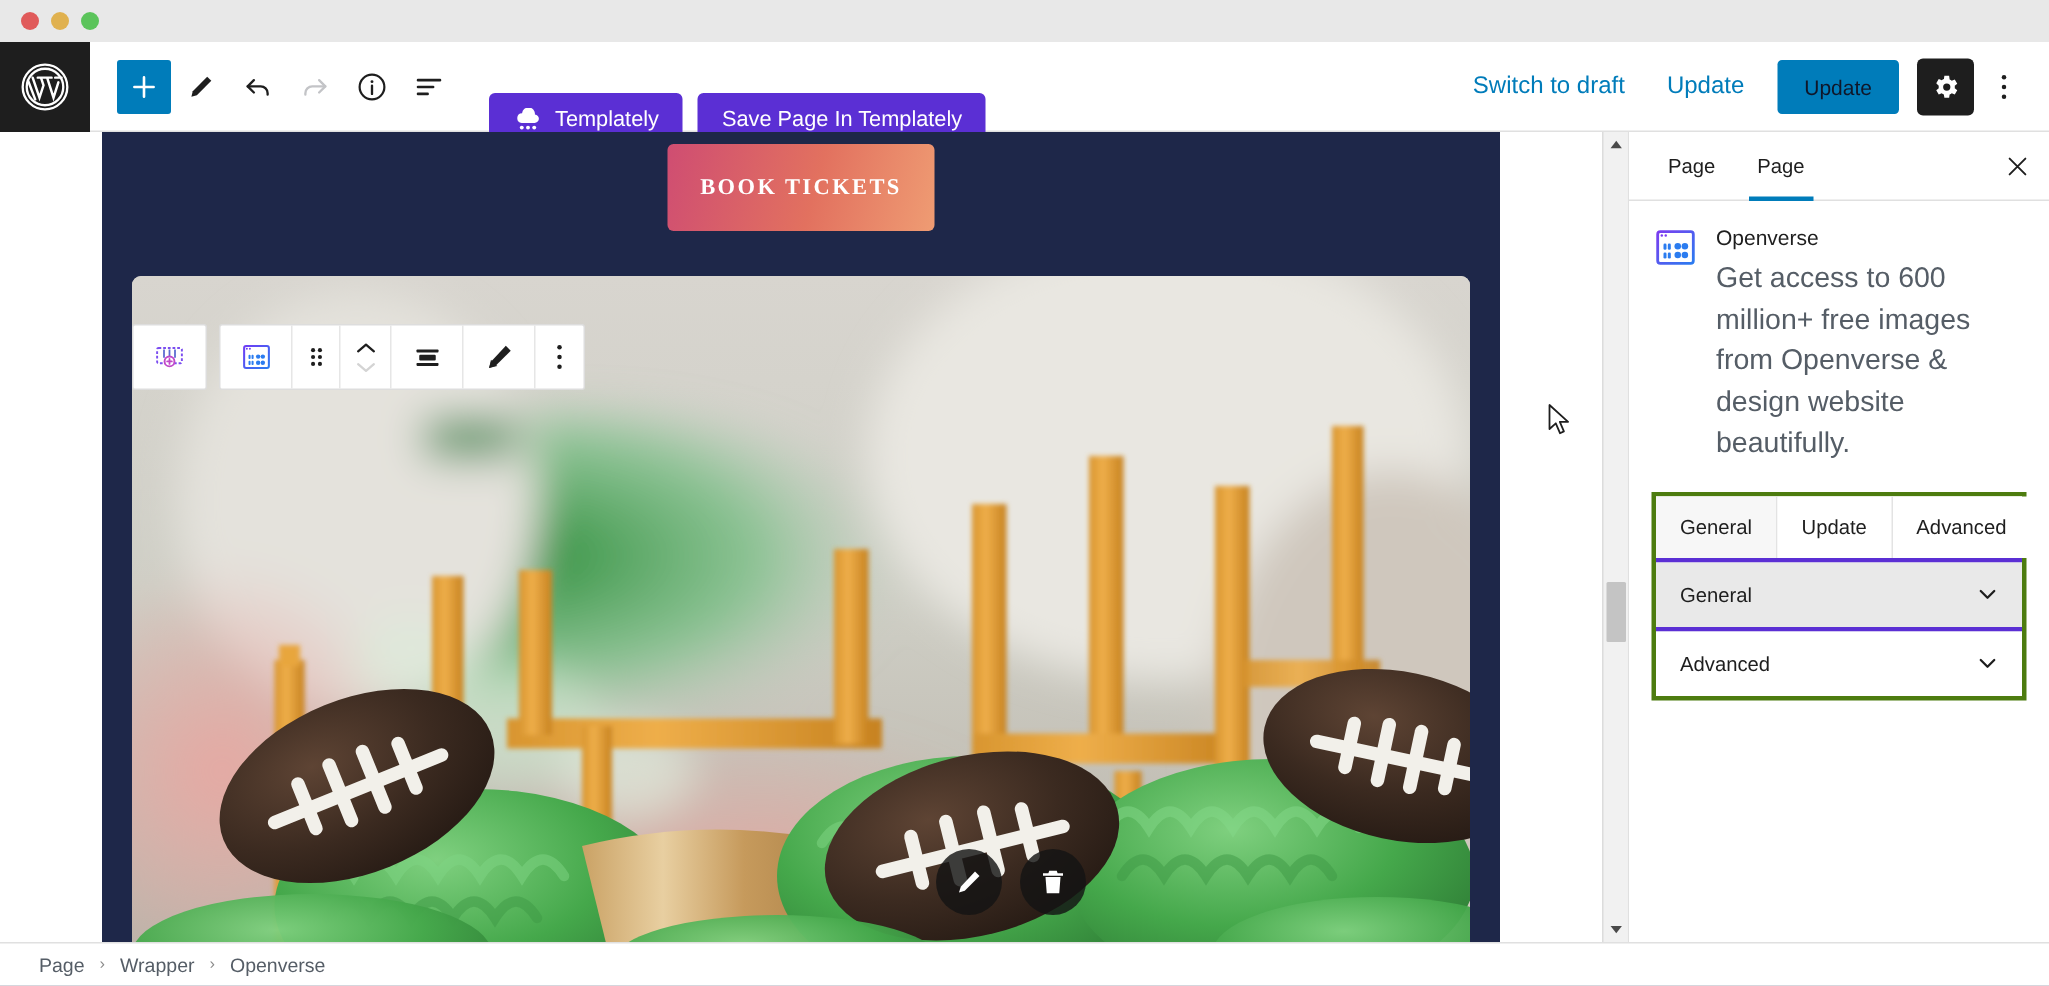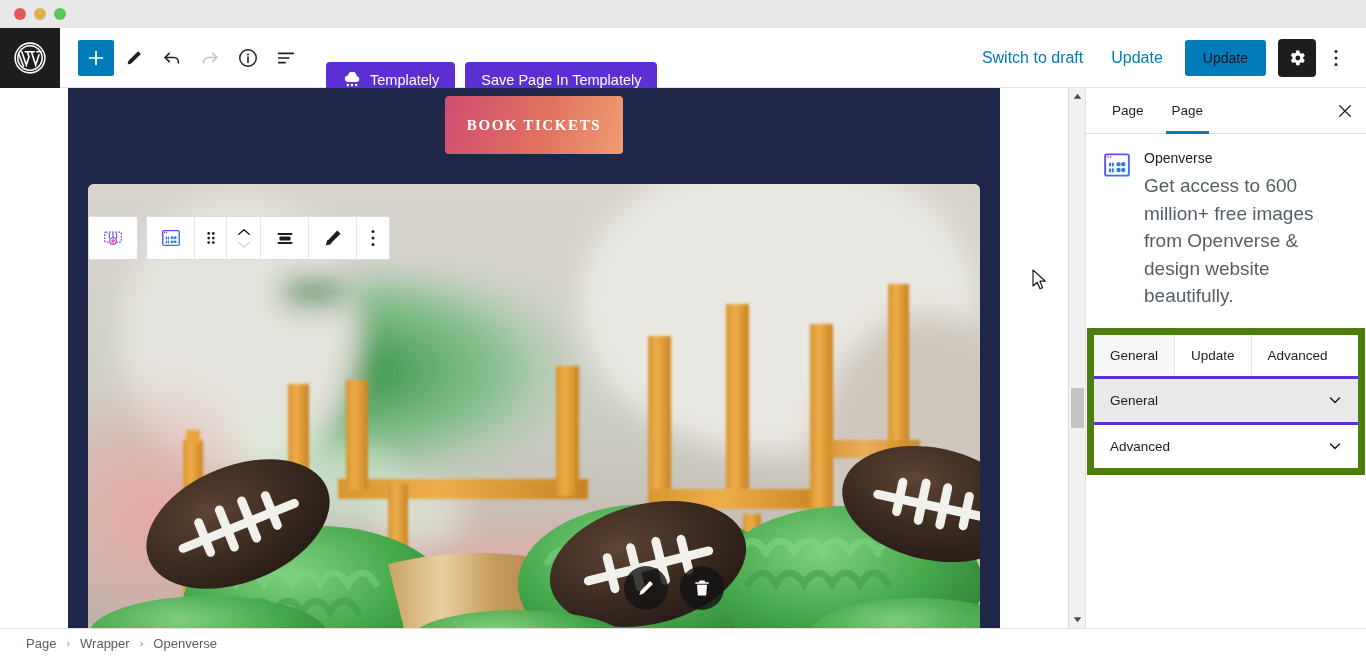--- a/index.html
+++ b/index.html
@@ -176,21 +176,21 @@
   .sb-block-info { padding: 16px 16px 18px 16px; display: flex; gap: 12px; }
   .ov-icon {
     width: 30px; height: 30px; flex: 0 0 30px;
   }
   .ov-icon svg { width: 30px; height: 30px; display: block; }
   .sb-block-title { font-size: 14px; color: #1e1e1e; margin-bottom: 6px; }
   .sb-block-desc { font-size: 19px; color: #555d66; line-height: 1.45; }
 
   
   .highlight-red {
-    border: 7px solid #4d7c0f; margin: 0 1px;
+    border: 3px solid #4d7c0f; margin: 0 15px;
   }
   .ea-tabs {
     display: flex; background: #fff; border-bottom: 3px solid #5b2fd4;
   }
   .ea-tab {
     padding: 13px 16px; font-size: 13.5px; color: #1e1e1e; cursor: pointer;
     background: #fff; border: none; border-right: 1px solid #e3e3e3;
     font-family: "Liberation Sans", sans-serif;
   }
   .ea-tab.active { background: #f7f7f7; }

